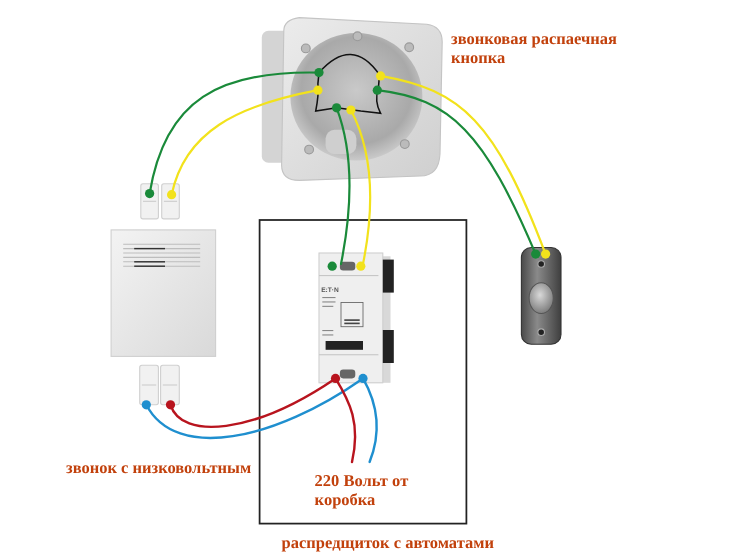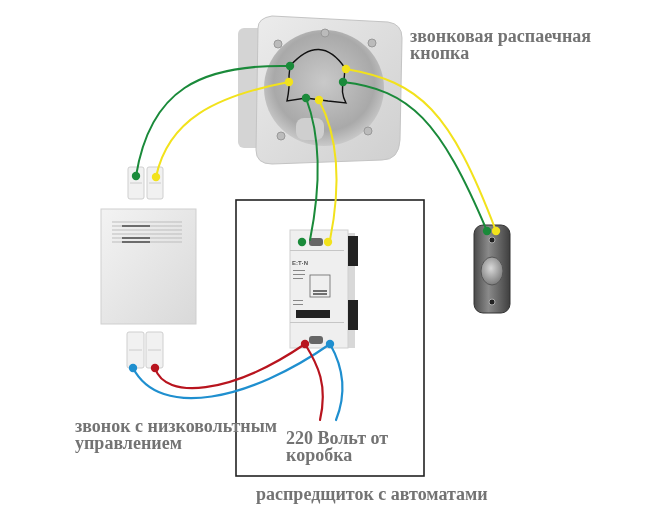--- a/index.html
+++ b/index.html
@@ -1,18 +1,18 @@
 <!DOCTYPE html>
 <html><head>
   <meta charset="utf-8">
   <style>
     html, body { margin:0; padding:0; background:#ffffff; }
     body { width:665px; height:506px; position:relative; overflow:hidden; font-family:"Liberation Serif", serif; }
     #stage { position:absolute; left:0; top:0; width:665px; height:506px; }
-    .label { position:absolute; font-family:"Liberation Serif", serif; font-weight:bold; font-size:18px; line-height:17px; color:#737373; white-space:nowrap; }
+    .label { position:absolute; font-family:"Liberation Serif", serif; font-weight:bold; font-size:15px; line-height:17px; color:#c2410c; white-space:nowrap; }
     .lbl-line { display:block; }
   </style>
 </head>
 <body>
 
 <svg id="stage" viewBox="0 0 665 506" xmlns="http://www.w3.org/2000/svg">
   <defs>
     <radialGradient id="boxInner" cx="50%" cy="45%" r="60%">
       <stop offset="0%" stop-color="#c9c9c9"></stop>
       <stop offset="70%" stop-color="#a9a9a9"></stop>
@@ -147,23 +147,22 @@
 </svg>
 
 <div class="label" style="left:410px; top:28px;">
   <span class="lbl-line">звонковая распаечная</span>
   <span class="lbl-line">кнопка</span>
 </div>
 
 <div class="label" style="left:452px; top:322px;">
 </div>
 
-<div class="label" style="left:60px; top:418px;margin-left:15px;">
+<div class="label" style="left:60px; top:418px;">
   <span class="lbl-line">звонок с низковольтным</span>
-  <span class="lbl-line">управлением</span>
 </div>
 
 <div class="label" style="left:268px; top:430px;margin-left:18px;">
   <span class="lbl-line">220 Вольт от</span>
   <span class="lbl-line">коробка</span>
 </div>
 
 <div class="label" style="left:256px; top:486px;">
   <span class="lbl-line">распредщиток с автоматами</span>
 </div>

